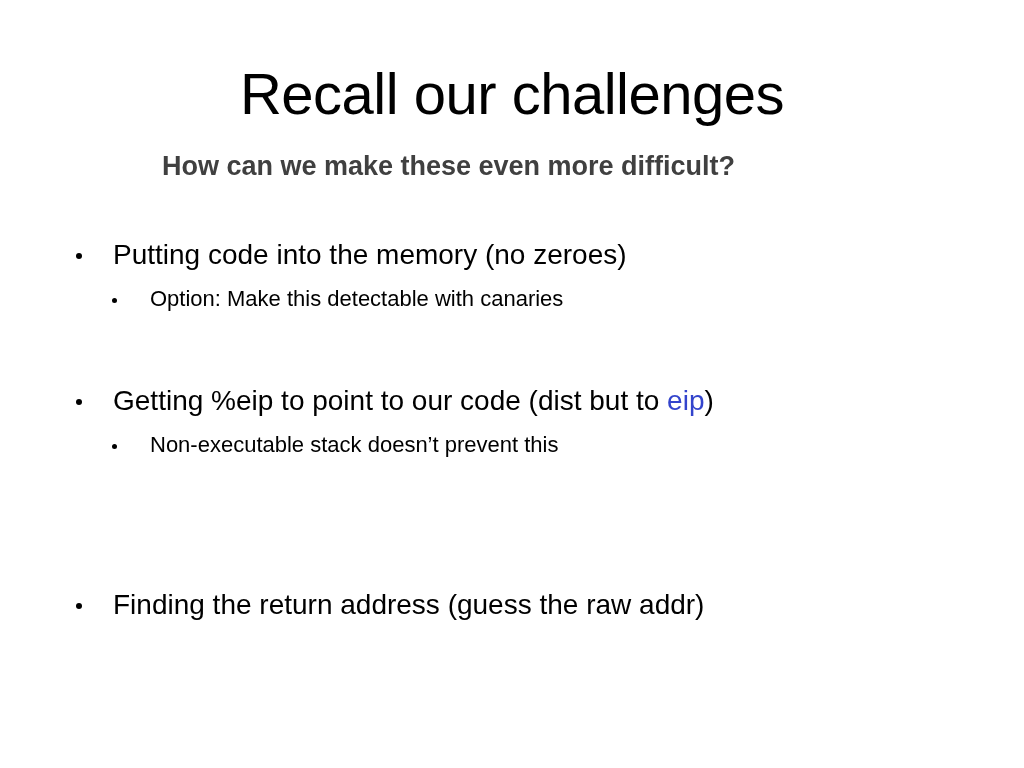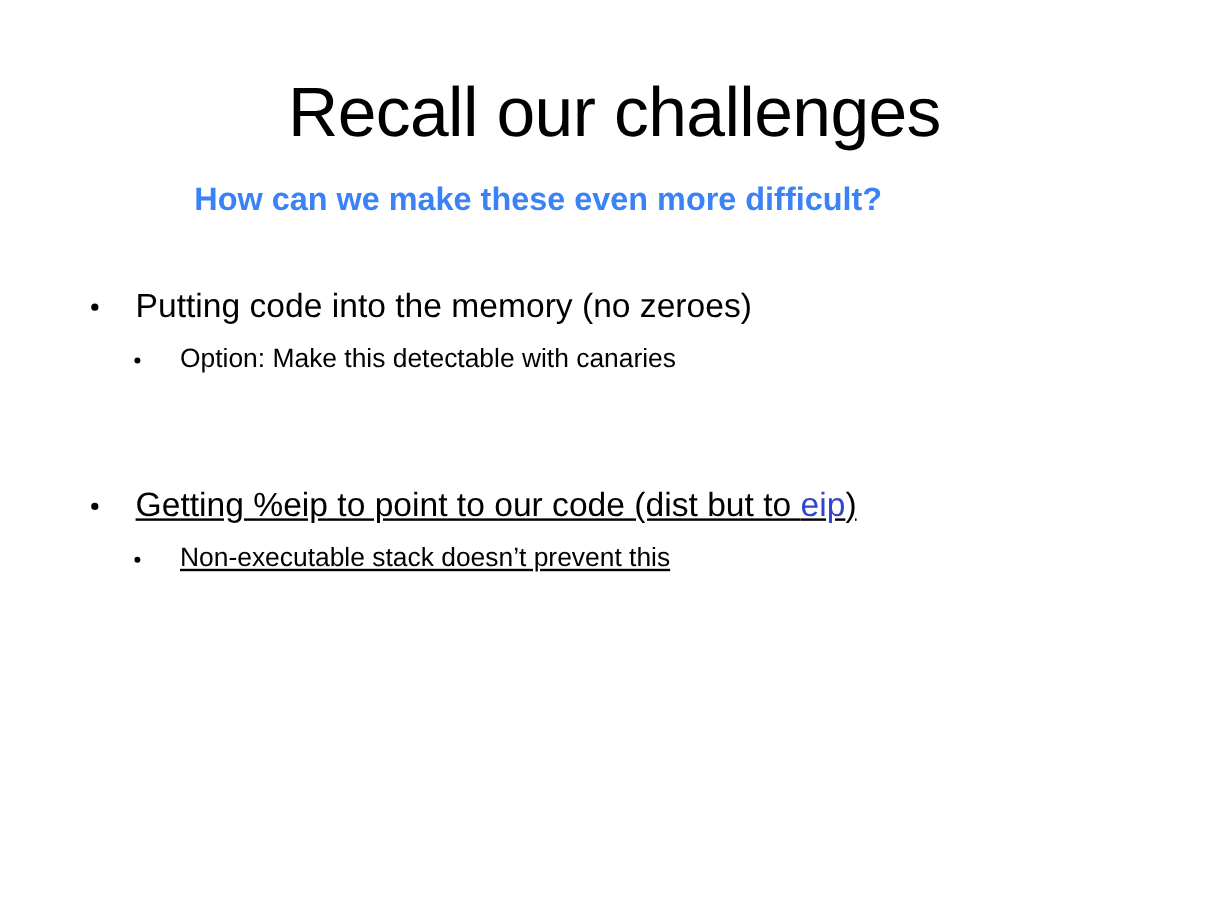--- a/index.html
+++ b/index.html
@@ -39,21 +39,21 @@
 
   .subtitle {
     position: absolute;
     left: 0;
     top: 152px;
     width: 897px;
     text-align: center;
     font-size: 27px;
     font-weight: 700;
     line-height: 1.1;
-    color: #3b82f6;
+    color: #404040;
     white-space: nowrap;
   }
 
   
   .body {
     position: absolute;
     left: 0;
     top: 236px;
     width: 916px;
   }
@@ -101,21 +101,21 @@
     left: 112px;
     top: 16px;
     width: 5px;
     height: 5px;
     border-radius: 50%;
     background: #000000;
   }
 
   
   .group-1 { margin-top: 0px; }
-  .group-2 { margin-top: 86px; text-decoration: underline; }
+  .group-2 { margin-top: 66px; }
   .group-3 { margin-top: 124px; }
 
   .sub-gap { margin-top: 8px; }
 
   .accent-blue { color: #3344cc; }
 </style>
 </head>
 <body>
 
 <div class="slide">
@@ -137,15 +137,20 @@
 
     <div class="bullet-group group-2">
       <div class="bullet-l1">
         <span>Getting %eip to point to our code (dist but to </span><span class="accent-blue">eip</span><span>)</span>
       </div>
       <div class="bullet-l2 sub-gap">
         <span>Non-executable stack doesn’t prevent this</span>
       </div>
     </div>
 
+    <div class="bullet-group group-3">
+      <div class="bullet-l1">
+        <span>Finding the return address (guess the raw addr)</span>
+      </div>
+    </div>
 
   </div>
 </div>
 
 </body></html>

